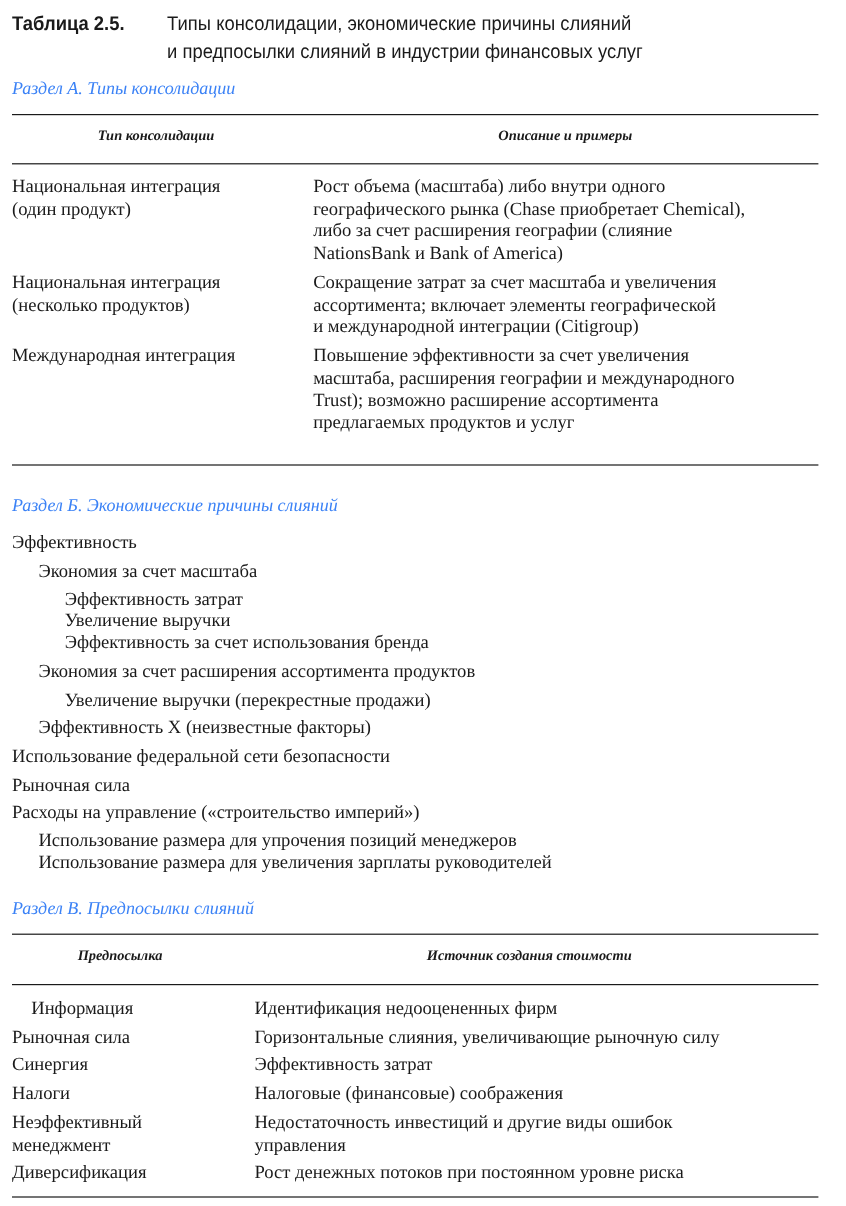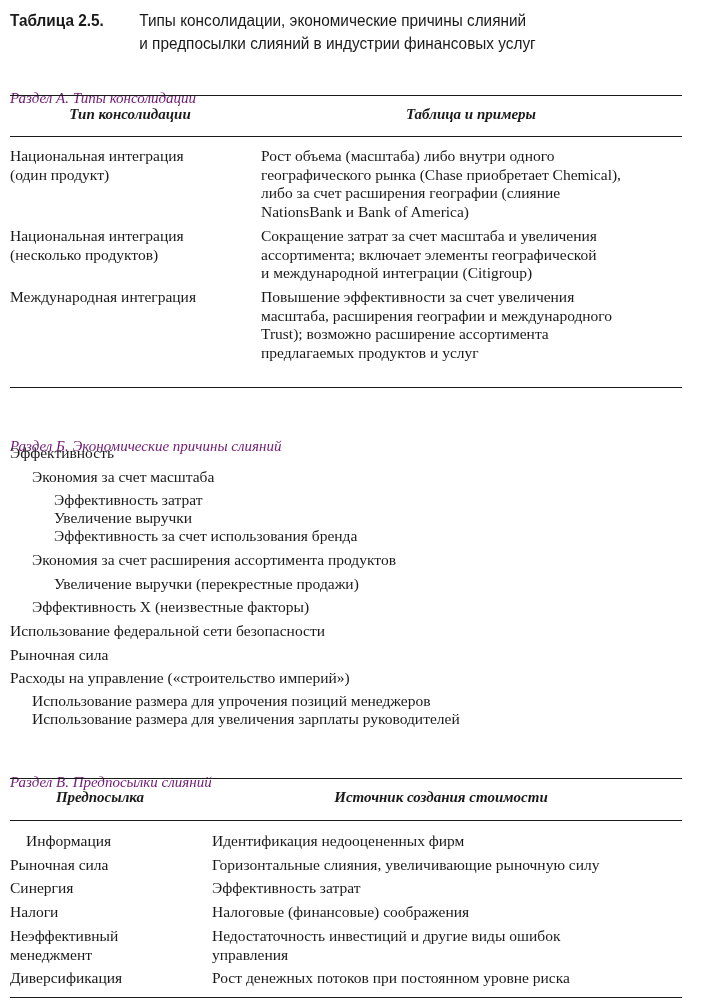--- a/index.html
+++ b/index.html
@@ -11,44 +11,44 @@
     .title-block {
       position: absolute; left: 10px; top: 9px; width: 690px;
       font-family: "Liberation Sans", "DejaVu Sans", sans-serif;
       font-size: 16.5px; line-height: 23px; color: #1a1a1a;
       transform: scaleX(0.93); transform-origin: left top;
     }
     .title-label { font-weight: bold; display: inline-block; width: 139px; }
     .title-line2 { padding-left: 139px; }
     .section-title {
       position: absolute; left: 10px;
-      font-style: italic; font-size: 15px; color: #701a75; margin-top: 24px;
+      font-style: italic; font-size: 15px; color: #3b82f6;
     }
     .rule { position: absolute; left: 10px; width: 672px; height: 0; border-top: 1.5px solid #1a1a1a; }
     .th {
-      position: absolute; font-style: italic; font-weight: bold; font-size: 15px;
+      position: absolute; font-style: italic; font-weight: bold; font-size: 12px;
       text-align: center;
     }
     .cell {
       position: absolute; font-size: 15.5px; line-height: 18.5px;
     }
     .list-item { position: absolute; font-size: 15.5px; line-height: 18px; }
   </style>
 </head>
 <body>
 
 <div class="title-block">
   <div><span class="title-label">Таблица 2.5.</span><span>Типы консолидации, экономические причины слияний</span></div>
   <div class="title-line2">и предпосылки слияний в индустрии финансовых услуг</div>
 </div>
 
 <div class="section-title" style="top:66px;">Раздел А. Типы консолидации</div>
 <div class="rule" style="top:95px;"></div>
 <div class="th" style="left:10px; width:240px; top:106px;">Тип консолидации</div>
-<div class="th" style="left:260px; width:422px; top:106px;">Таблица и примеры</div>
+<div class="th" style="left:260px; width:422px; top:106px;">Описание и примеры</div>
 <div class="rule" style="top:136px;"></div>
 
 <div class="cell" style="left:10px; top:147px; width:240px;">
   <div>Национальная интеграция</div>
   <div>(один продукт)</div>
 </div>
 <div class="cell" style="left:261px; top:147px; width:430px;">
   <div>Рост объема (масштаба) либо внутри одного</div>
   <div>географического рынка (Chase приобретает Chemical),</div>
   <div>либо за счет расширения географии (слияние</div>

